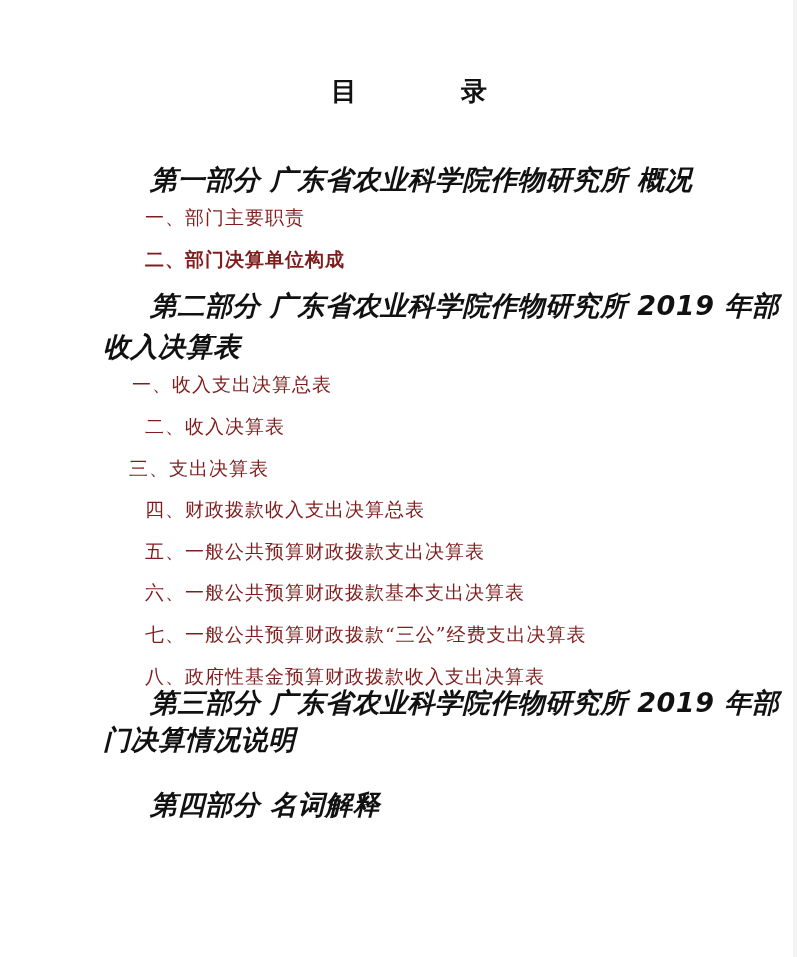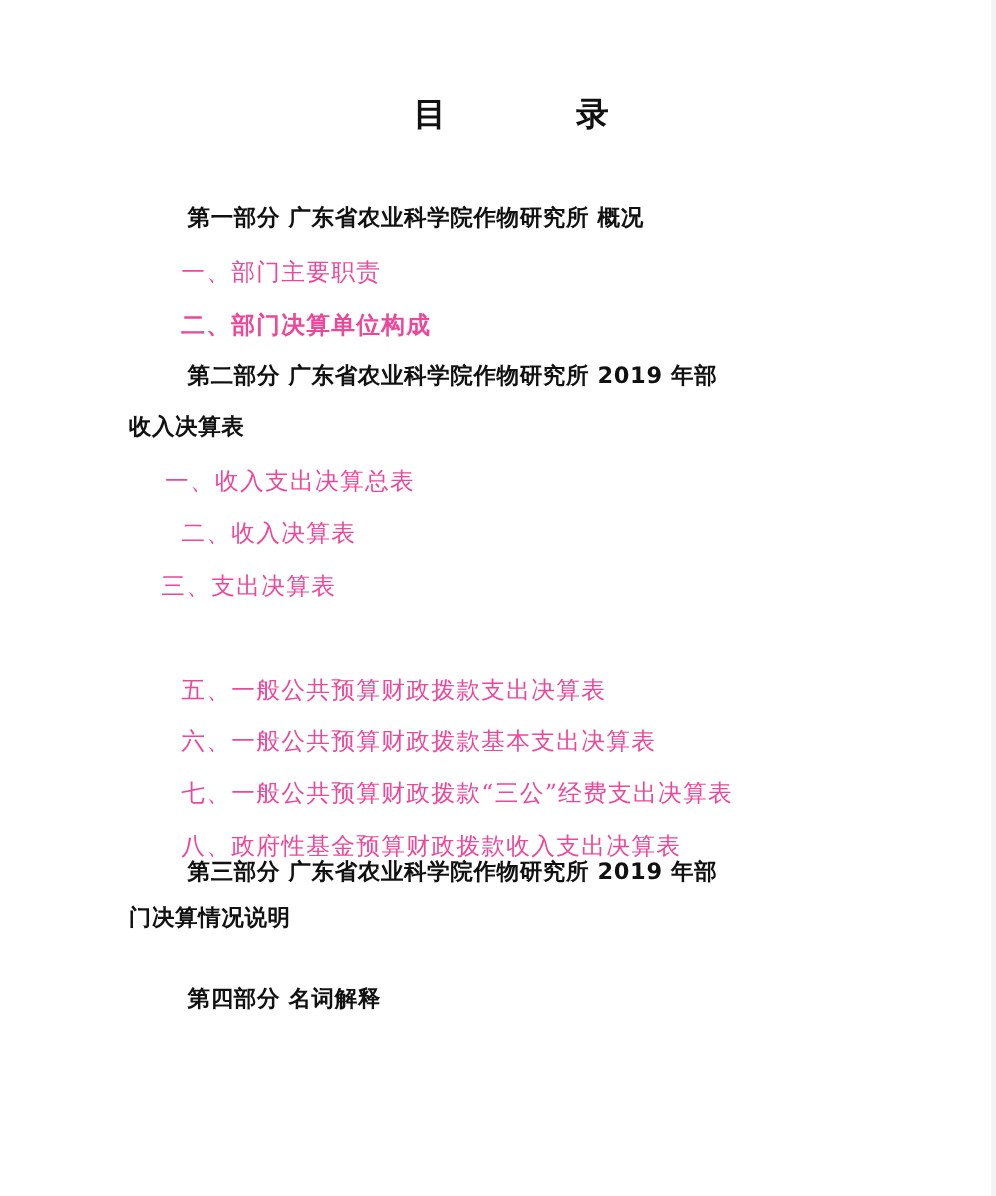--- a/index.html
+++ b/index.html
@@ -41,28 +41,29 @@
     .title .c1 { position: absolute; left: 331px; top: 0; }
     .title .c2 { position: absolute; left: 461px; top: 0; }
 
     .line {
       position: absolute;
       white-space: nowrap;
     }
     .part {
       font-family: "DejaVu Sans", "Liberation Sans", sans-serif;
       font-weight: bold;
-      font-size: 18px;
+      font-size: 27px;
       letter-spacing: 0.5px;
+      font-style: italic;
     }
     .item {
       font-family: "DejaVu Serif", "Liberation Serif", serif;
       font-size: 19px;
       letter-spacing: 1px;
-      color: #ec4899;
+      color: #7f1d1d;
     }
   </style>
 </head>
 <body>
 
 <div class="page">
 
   <div class="title">
     <span class="c1">目</span>
     <span class="c2">录</span>
@@ -70,20 +71,21 @@
 
   <div class="line part" style="left:150px; top:162px;">第一部分  广东省农业科学院作物研究所 概况</div>
   <div class="line item" style="left:145px; top:205px;">一、部门主要职责</div>
   <div class="line item" style="left:145px; top:247px;font-weight:bold;">二、部门决算单位构成</div>
 
   <div class="line part" style="left:150px; top:288px;">第二部分  广东省农业科学院作物研究所 2019 年部</div>
   <div class="line part" style="left:103px; top:329px;">收入决算表</div>
   <div class="line item" style="left:132px; top:372px;">一、收入支出决算总表</div>
   <div class="line item" style="left:145px; top:414px;">二、收入决算表</div>
   <div class="line item" style="left:129px; top:456px;">三、支出决算表</div>
+  <div class="line item" style="left:145px; top:497px;">四、财政拨款收入支出决算总表</div>
   <div class="line item" style="left:145px; top:539px;">五、一般公共预算财政拨款支出决算表</div>
   <div class="line item" style="left:145px; top:580px;">六、一般公共预算财政拨款基本支出决算表</div>
   <div class="line item" style="left:145px; top:622px;">七、一般公共预算财政拨款“三公”经费支出决算表</div>
   <div class="line item" style="left:145px; top:664px;">八、政府性基金预算财政拨款收入支出决算表</div>
 
   <div class="line part" style="left:150px; top:685px;text-align:right;">第三部分  广东省农业科学院作物研究所 2019 年部</div>
   <div class="line part" style="left:103px; top:722px;">门决算情况说明</div>
 
   <div class="line part" style="left:150px; top:787px;">第四部分   名词解释</div>
 

